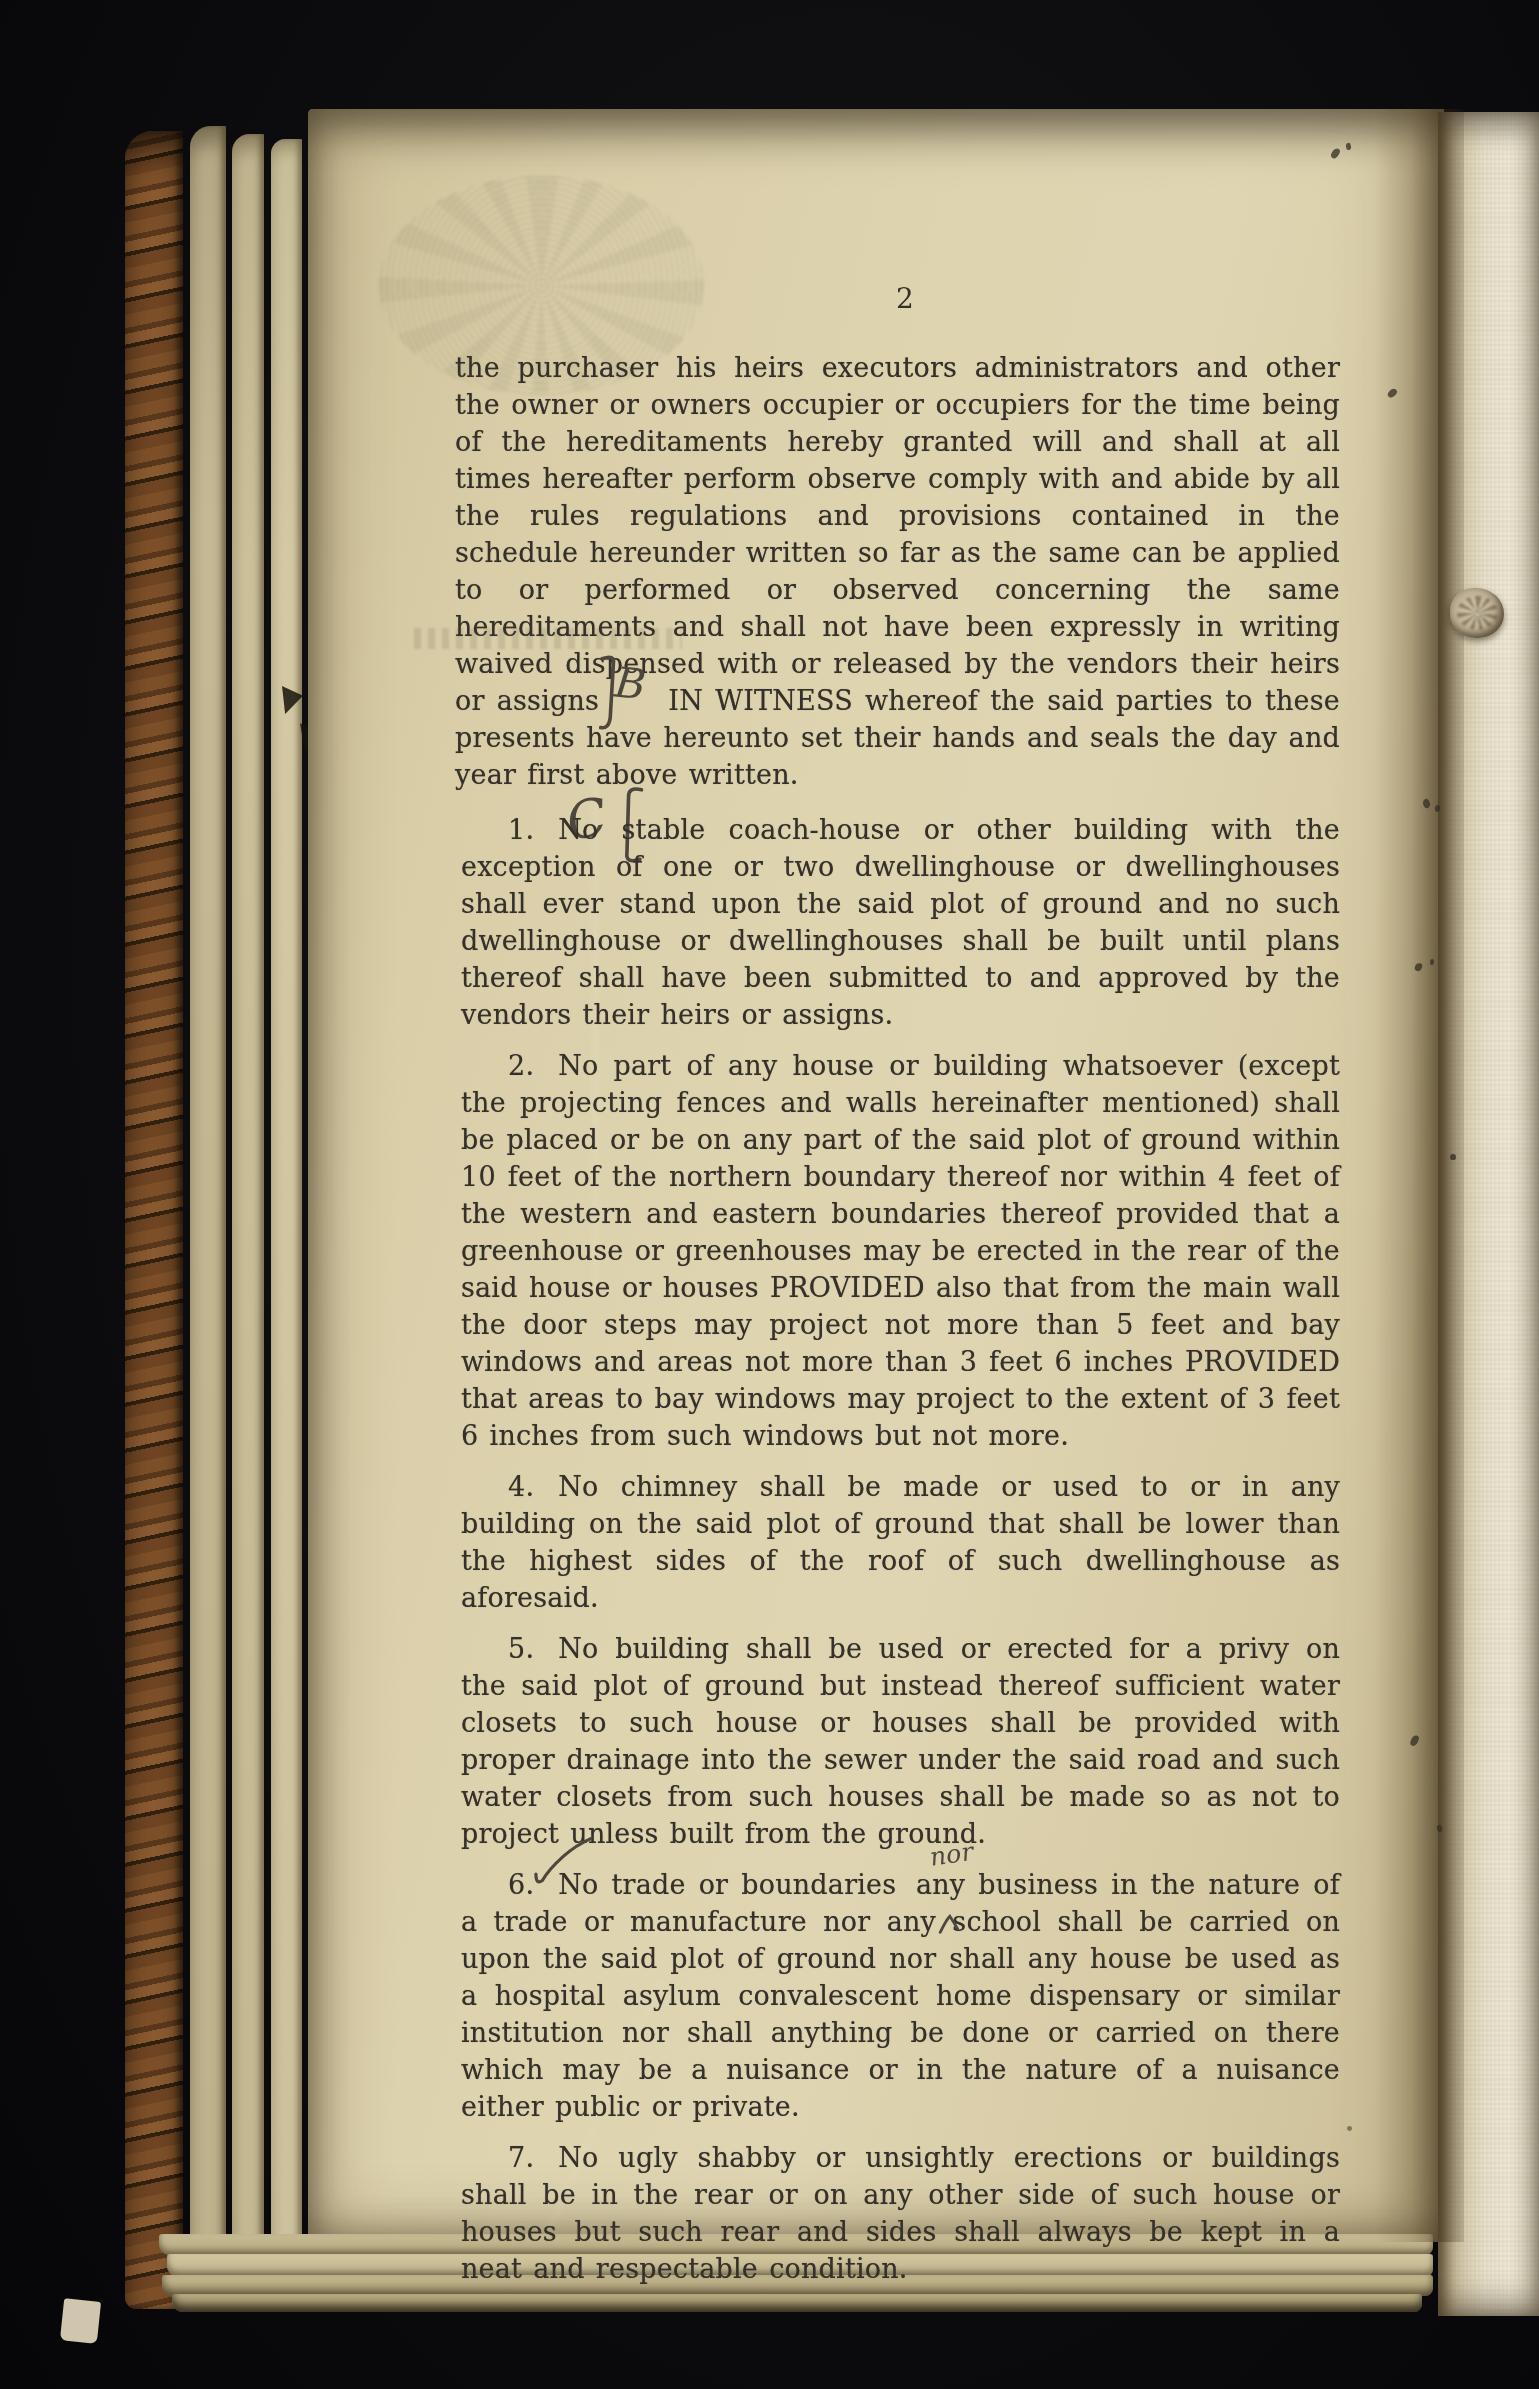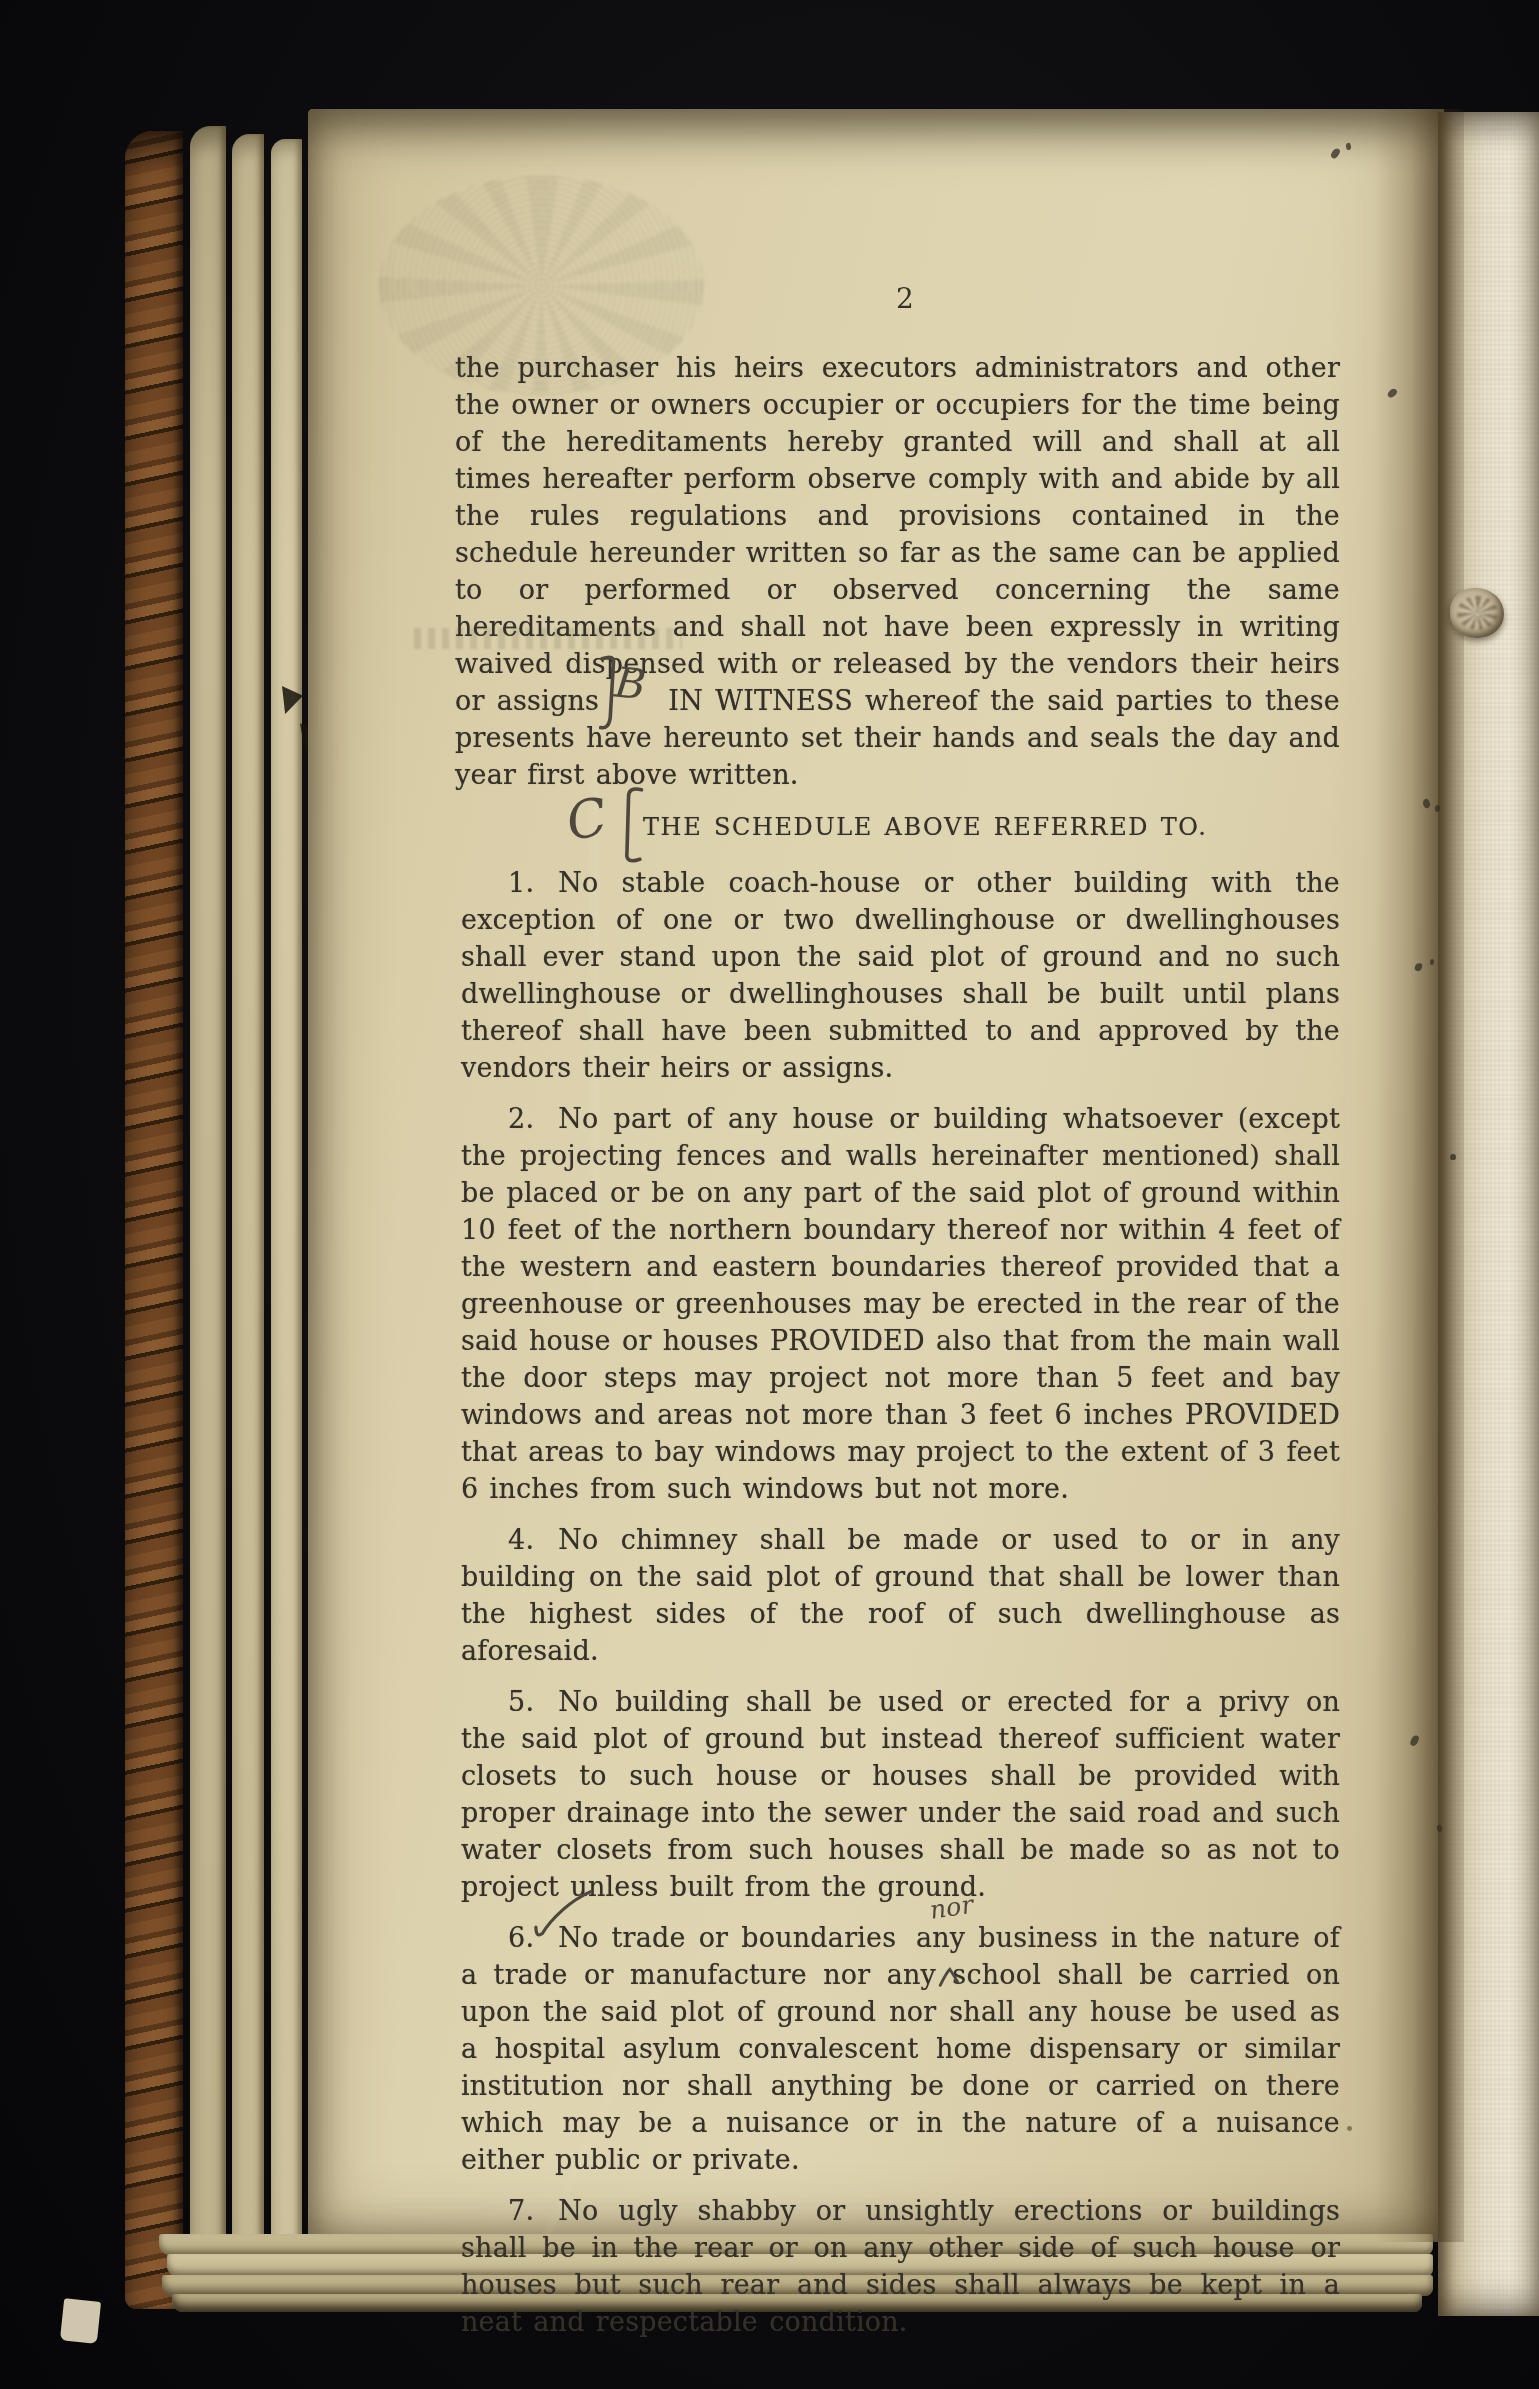--- a/index.html
+++ b/index.html
@@ -118,21 +118,21 @@
 <div class="pageno">2</div>
 
 <div class="textblock">
 
   <p><span>the purchaser his heirs executors administrators and other the owner or owners occupier or occupiers for the time being of the hereditaments hereby granted will and shall at all times hereafter perform observe comply with and abide by all the rules regulations and provisions contained in the schedule hereunder written so far as the same can be applied to or performed or observed concerning the same hereditaments and shall not have been expressly in writing waived dispensed with or released by the vendors their heirs or assigns</span><span class="inline-b hw"><svg width="24" height="84" viewBox="0 0 30 104">
           <path d="M4,8 Q20,2 18,14 L14,82 Q12,96 2,94" fill="none" stroke="#4e473d" stroke-width="4.5" stroke-linecap="round"></path>
         </svg><span class="hw-letter">B</span></span> <span>IN WITNESS whereof the said parties to these presents have hereunto set their hands and seals the day and year first above written.</span></p>
 
   <h2 class="schedule-heading"><span class="hw hw-c">C</span><span class="hw-bracket-head"><svg width="28" height="84" viewBox="0 0 34 104">
           <path d="M30,6 Q14,2 14,14 L12,84 Q10,98 28,92" fill="none" stroke="#4e473d" stroke-width="4.5" stroke-linecap="round"></path>
-        </svg></span><span>THE SCHEDULE ABOVE REFERRED TO.</span></h2>
+        </svg></span></h2>
 
   <p class="indent"><span class="num">1.</span><span>No stable coach-house or other building with the exception of one or two dwellinghouse or dwellinghouses shall ever stand upon the said plot of ground and no such dwellinghouse or dwellinghouses shall be built until plans thereof shall have been submitted to and approved by the vendors their heirs or assigns.</span></p>
 
   <p class="indent"><span class="num">2.</span><span>No part of any house or building whatsoever (except the projecting fences and walls hereinafter mentioned) shall be placed or be on any part of the said plot of ground within 10 feet of the northern boundary thereof nor within 4 feet of the western and eastern boundaries thereof provided that a greenhouse or greenhouses may be erected in the rear of the said house or houses  PROVIDED also that from the main wall the door steps may project not more than 5 feet and bay windows and areas not more than 3 feet 6 inches PROVIDED that areas to bay windows may project to the extent of 3 feet 6 inches from such windows but not more.</span></p>
 
 
   <p class="indent"><span class="num">4.</span><span>No chimney shall be made or used to or in any building on the said plot of ground that shall be lower than the highest sides of the roof of such dwellinghouse as aforesaid.</span></p>
 
   <p class="indent"><span class="num">5.</span><span>No building shall be used or erected for a privy on the said plot of ground but instead thereof sufficient water closets to such house or houses shall be provided with proper drainage into the sewer under the said road and such water closets from such houses shall be made so as not to project unless built from the ground.</span></p>
 

